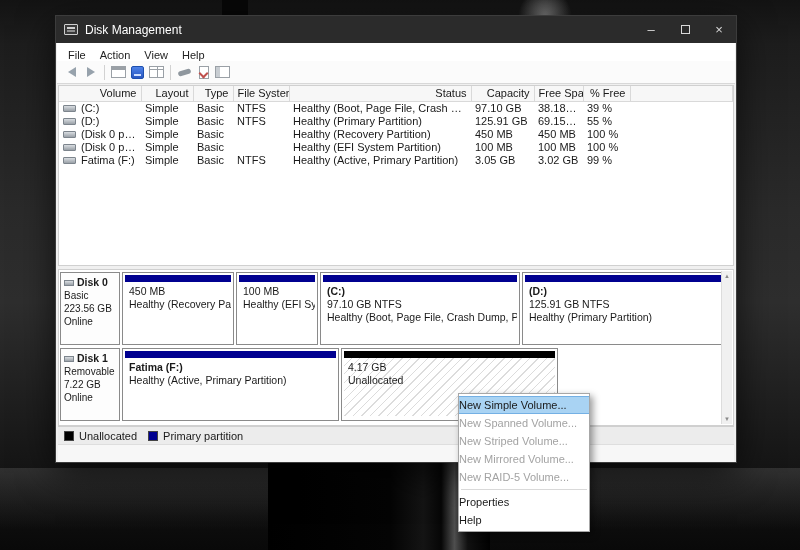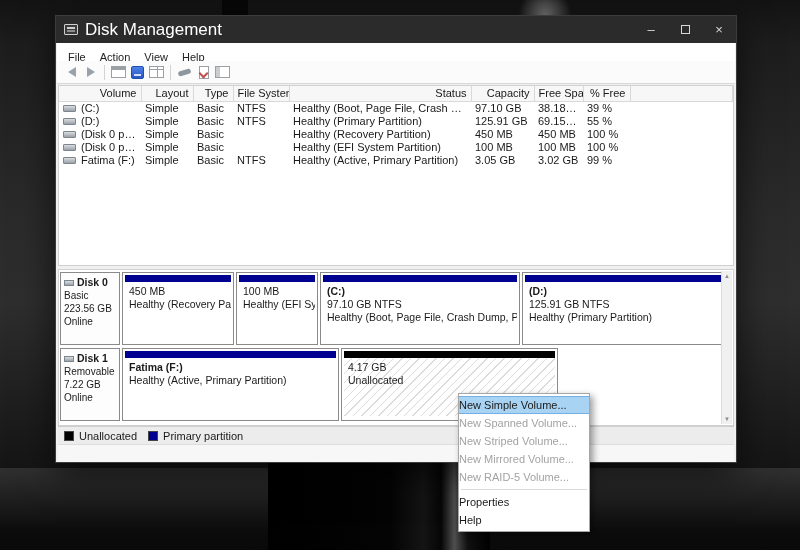--- a/index.html
+++ b/index.html
@@ -19,28 +19,28 @@
 
   
   .window { position:absolute; left:55px; top:15px; width:682px; height:448px;
         background:#f0f0f0; border:1px solid #3c3c3c; box-shadow:0 10px 34px rgba(0,0,0,.65); }
 
   .titlebar { position:absolute; left:0; top:0; right:0; height:27px; background:#2b2b2b;
         display:flex; align-items:center; padding-left:8px; }
   .app-ico { width:14px; height:11px; border:1px solid #cfcfcf; border-radius:1px; position:relative; background:#3a3a3a; }
   .app-ico::after { content:""; position:absolute; left:2px; right:2px; top:2px; height:2px; background:#cfcfcf; }
   .app-ico::before { content:""; position:absolute; left:2px; right:2px; bottom:2px; height:2px; background:#8f8f8f; }
-  .title-text { color:#fff; font-size:17px; margin-left:7px; }
+  .title-text { color:#fff; font-size:12px; margin-left:7px; }
   .win-btns { margin-left:auto; display:flex; height:100%; }
   .win-btn { width:34px; height:100%; display:flex; align-items:center; justify-content:center;
         color:#d9d9d9; font-size:13px; }
   .win-btn.max span { display:block; width:9px; height:9px; border:1px solid #d9d9d9; font-size:0; }
 
   .menubar { position:absolute; left:1px; top:27px; right:1px; height:28px; background:#ffffff;
-        display:flex; align-items:center; padding-left:4px; font-size:11px; color:#222; border-bottom:1px solid #000000; }
+        display:flex; align-items:center; padding-left:4px; font-size:11px; color:#222; border-bottom:4px solid #000000; }
   .menu-item { padding:0 7px; }
 
   .toolbar { position:absolute; left:1px; top:45px; right:1px; height:23px; background:#fbfbfb;
         border-bottom:1px solid #d8d8d8; display:flex; align-items:center; padding-left:5px; }
   .tb-sep { width:1px; height:15px; background:#d2d2d2; margin:0 4px; }
   .tb { display:flex; align-items:center; justify-content:center; width:19px; height:18px; }
   .arr { width:0; height:0; border-style:solid; }
   .arr.l { border-width:5px 8px 5px 0; border-color:transparent #97a2ac transparent transparent; }
   .arr.r { border-width:5px 0 5px 8px; border-color:transparent transparent transparent #97a2ac; }
   .ico-frame { width:15px; height:12px; border:1px solid #9aa0a6; background:#fff; position:relative; }

